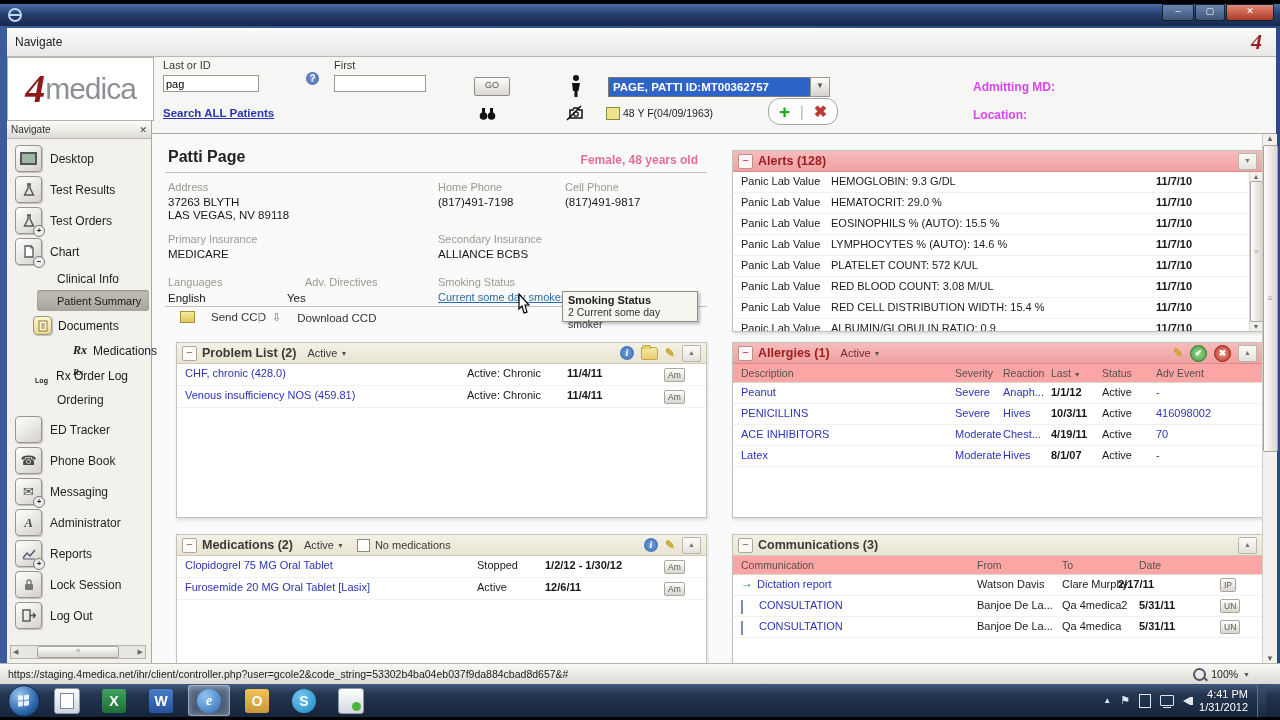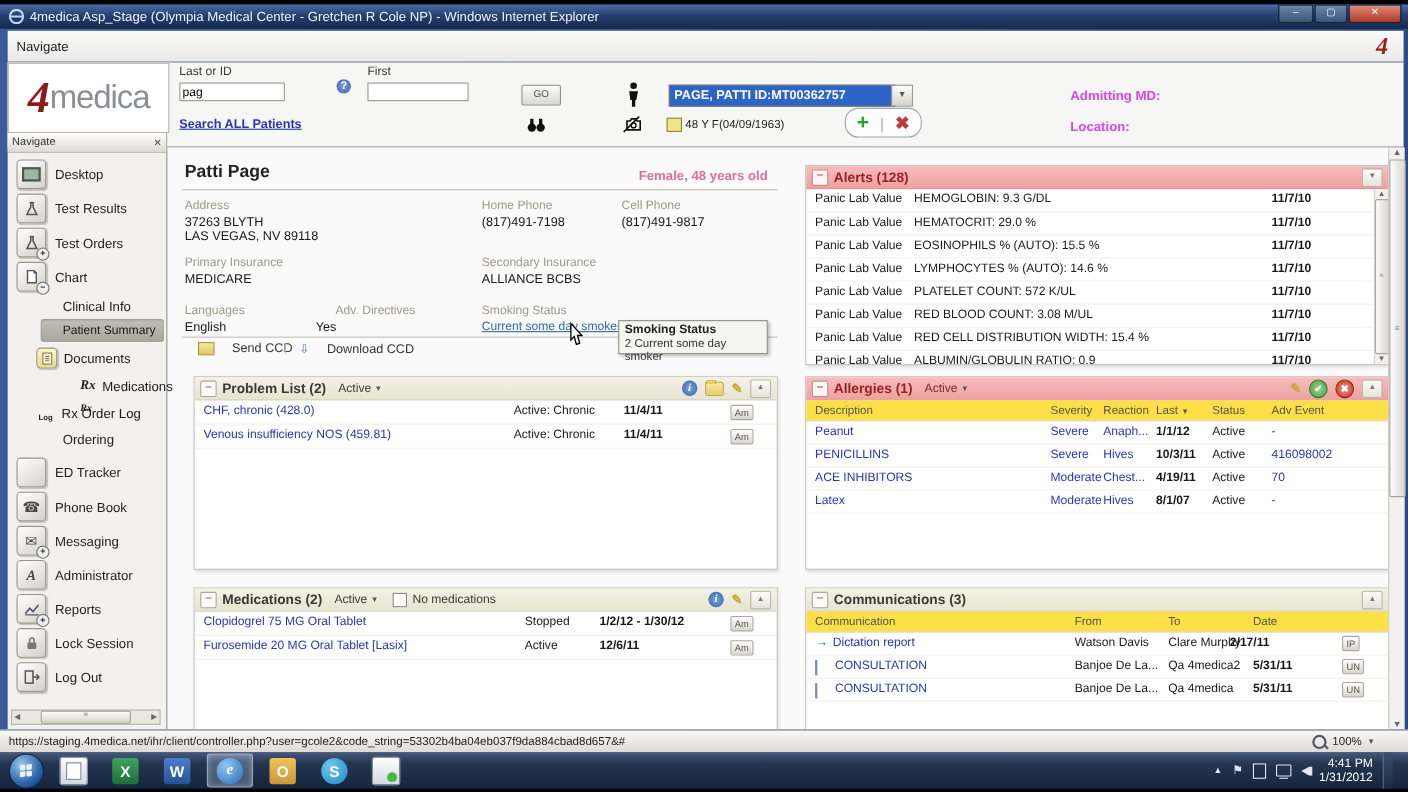--- a/index.html
+++ b/index.html
@@ -90,21 +90,21 @@
   .x-red{width:15px;height:15px;border-radius:50%;background:radial-gradient(#e89a8a,#c23020);color:#fff;font-size:9px;text-align:center;line-height:15px;border:1px solid #992015;}
   .collapsebtn{width:17px;height:15px;border:1px solid #b8b6ae;border-radius:2px;background:linear-gradient(#fcfcfa,#e4e2da);
     color:#777;font-size:7px;text-align:center;line-height:13px;}
   .row{position:relative;height:20px;border-bottom:1px solid #f2f1ee;}
   .c{position:absolute;top:3px;white-space:nowrap;}
   .blue{color:#2b35b4}
   .bluelink{color:#2b35b4;}
   .date{color:#17171a;font-weight:bold;font-size:11px;}
   .badge{font-size:8.5px;border:1px solid #a9a79f;background:linear-gradient(#fefefe,#d8d6ce);color:#5a584f;
     padding:0 3px;height:12px;line-height:12px;border-radius:2px;}
-  .colhead{position:relative;height:18px;background:#fde047;border-bottom:1px solid #dddbd2;color:#55524a;font-size:10.5px;}
+  .colhead{position:relative;height:18px;background:#fca5a5;border-bottom:1px solid #dddbd2;color:#55524a;font-size:10.5px;}
   .colhead .c{top:3px}
   .panscroll{position:absolute;top:0;right:0;width:13px;bottom:0;background:#f1f0ec;border-left:1px solid #d5d3cb;
     display:flex;flex-direction:column;align-items:center;justify-content:space-between;font-size:7px;color:#666;padding:1px 0;box-sizing:border-box;}
   .panthumb{width:11px;flex:1;margin:1px 0;background:linear-gradient(90deg,#fdfdfc,#d9d6cd);border:1px solid #a9a79e;border-radius:2px;
     display:flex;align-items:center;justify-content:center;color:#999;font-size:7px;}
   .mailico{width:13px;height:9px;border:1px solid #7a8ab8;background:#eef1fa;position:relative;flex:0 0 auto}
   .greenarrow{color:#2e7d46;font-weight:bold;font-size:12px}
   
   #vscroll{position:absolute;top:134px;left:1262px;width:15px;height:529px;background:#f2f1ee;border-left:1px solid #cfcdc6;
     box-sizing:border-box;display:flex;flex-direction:column;align-items:center;font-size:8px;color:#666;}
@@ -142,21 +142,20 @@
   .cell-ellip{overflow:hidden;text-overflow:ellipsis;max-width:228px;}
 </style>
 </head>
 <body>
 
 <div id="titlebar">
   <svg width="14" height="14" viewBox="0 0 14 14" style="margin-right:5px">
     <circle cx="7" cy="7" r="6" fill="none" stroke="#bcd8f5" stroke-width="2"></circle>
     <path d="M1 7 h12" stroke="#bcd8f5" stroke-width="2"></path>
   </svg>
-  <span>4medica Asp_Stage (Olympia Medical Center - Gretchen R Cole NP) - Windows Internet Explorer</span>
   <span style="margin-left:auto;display:flex;margin-right:6px;align-self:flex-start;">
     <span class="winbtn" style="width:30px">‒</span>
     <span class="winbtn" style="width:28px">▢</span>
     <span class="winbtn close">✕</span>
   </span>
 </div>
 
 <div id="window"></div>
 
 <div id="menubar">

